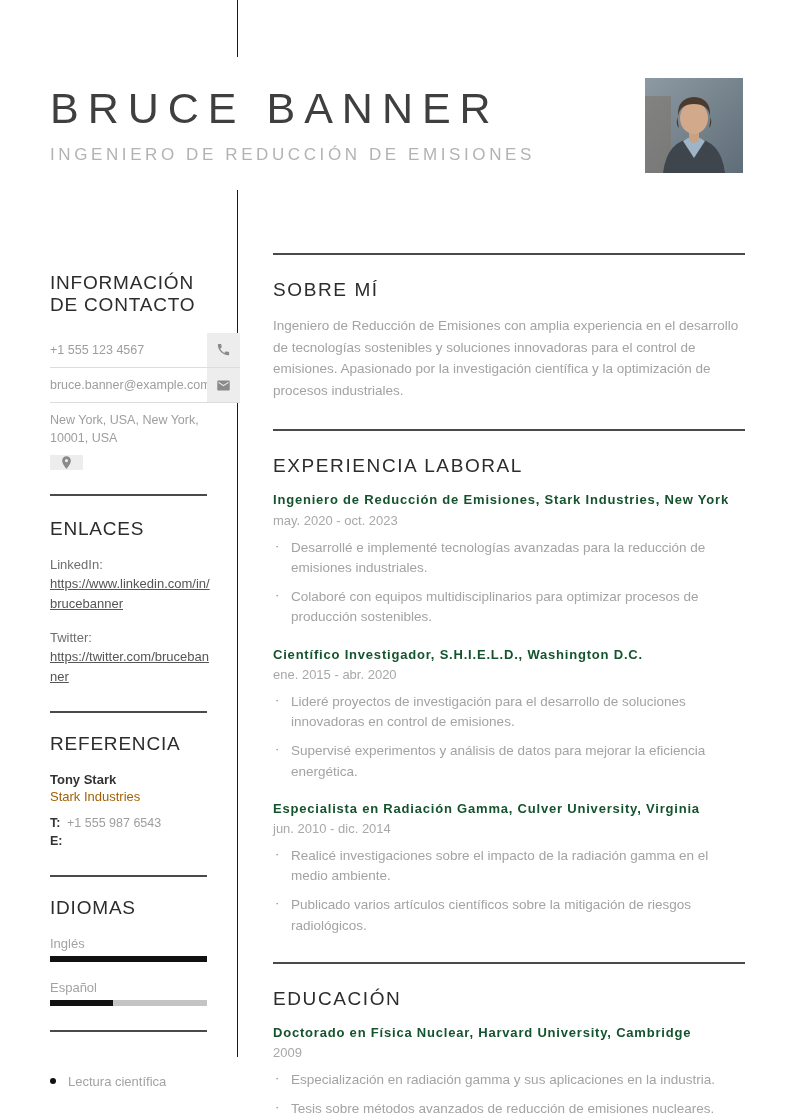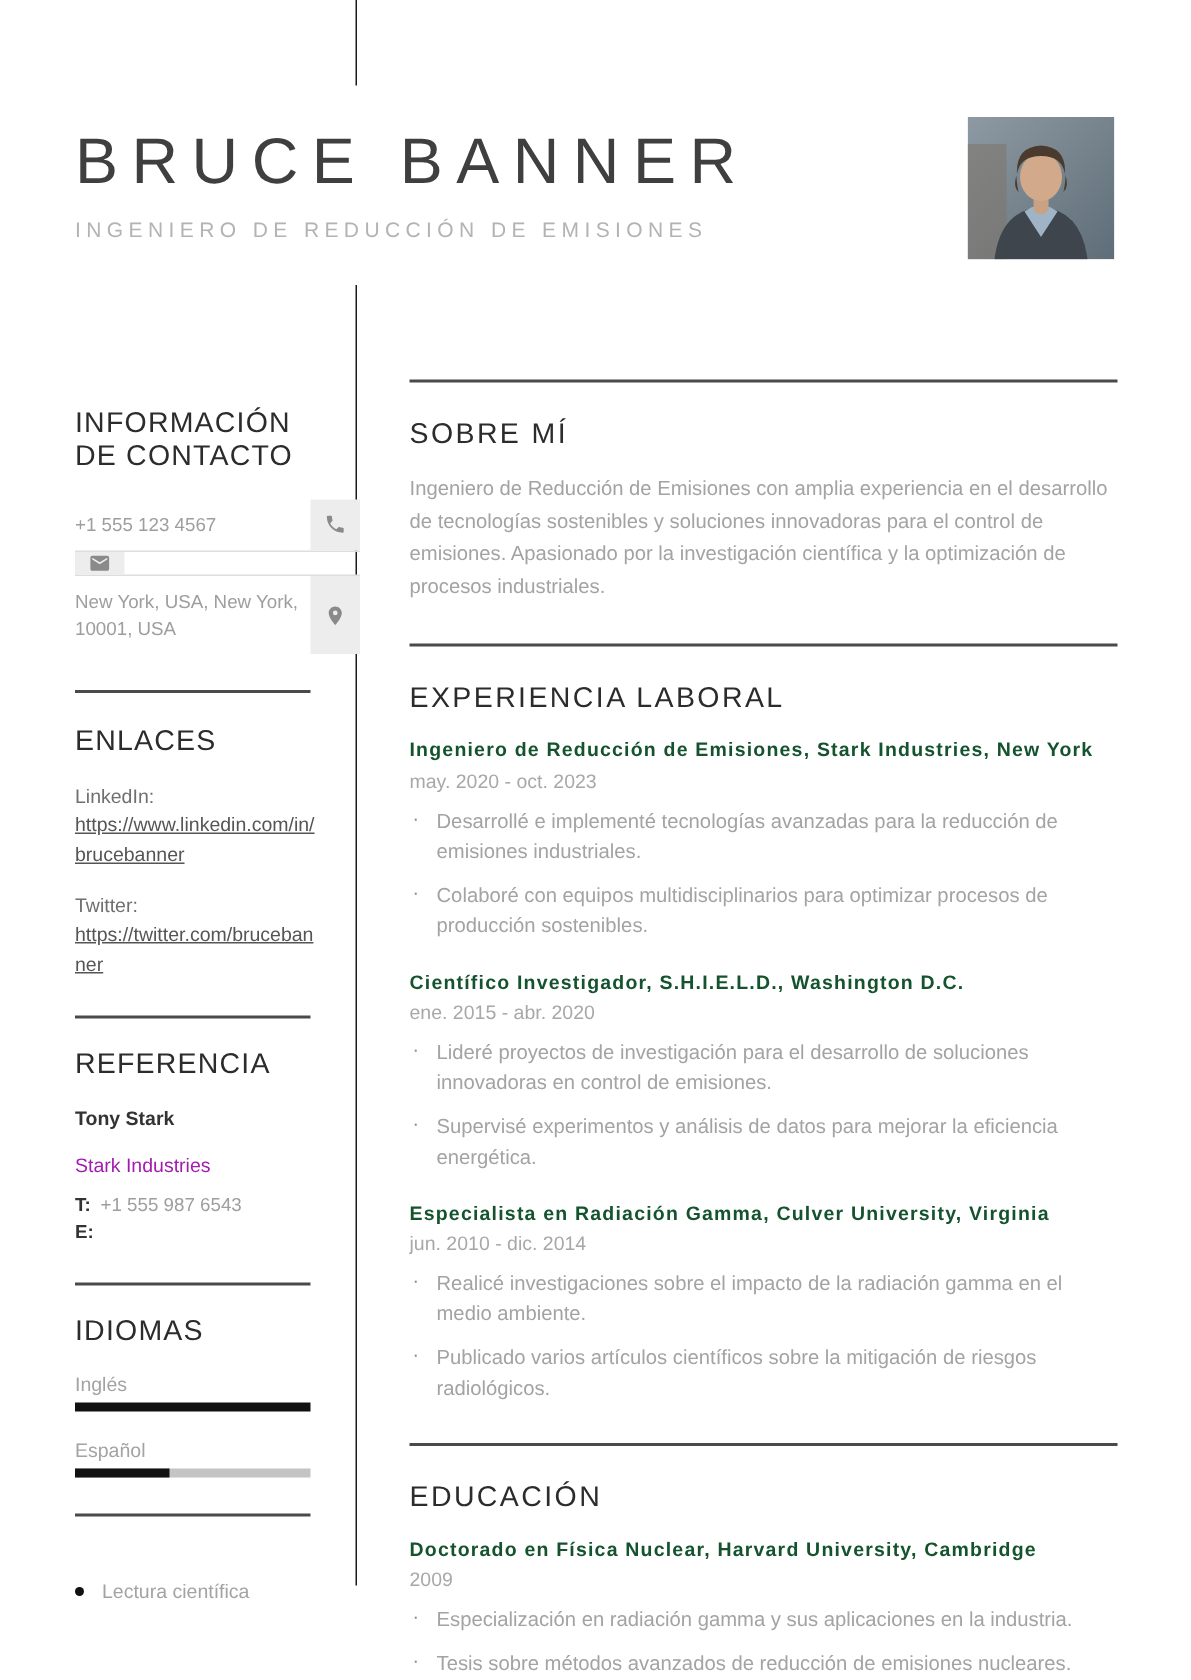--- a/index.html
+++ b/index.html
@@ -9,43 +9,43 @@
     width:794px; height:1120px; position:relative; overflow:hidden;
     color:#3c3c3c;
   }
   .vline { position:absolute; left:237px; width:1px; background:#1b1b1b; }
   .vline-top { top:0; height:57px; }
   .vline-main { top:190px; height:867px; }
 
   
   .header-block { position:absolute; left:50px; top:84px; }
   .name { font-size:43px; letter-spacing:9px; color:#3f3f3f; font-weight:400; white-space:nowrap; }
-  .job-title { margin-top:12px; font-size:14px; letter-spacing:3.6px; color:#b3b3b3; font-weight:400; }
+  .job-title { margin-top:12px; font-size:17px; letter-spacing:3.6px; color:#b3b3b3; font-weight:400; }
   .photo { position:absolute; left:645px; top:78px; width:98px; height:95px; overflow:hidden; }
 
   
   .sidebar { position:absolute; left:50px; top:272px; width:190px; }
   .side-heading { font-size:19px; letter-spacing:0.8px; color:#2c2c2c; font-weight:500; line-height:1.18; width:170px; }
   .side-rule { border:none; border-top:2px solid #4a4a4a; width:157px; margin:24px 0 0 0; }
 
   .contact-rows { margin-top:16px; }
   .contact-row { display:flex; align-items:stretch; border-bottom:1px solid #ddd; }
-  .contact-row:last-child { border-bottom:none; }
+  .contact-row:last-child { border-bottom:none;flex-direction:column; }
   .contact-value { flex:1; font-size:12.5px; color:#9e9e9e; padding:8px 6px 8px 0; line-height:1.45; width:157px; }
   .icon-cell { width:33px; background:#ededed; display:flex; align-items:center; justify-content:center; }
   .icon-cell svg { width:15px; height:15px; fill:#8a8a8a; }
 
   .links-block { margin-top:22px; }
   .link-item { margin-bottom:16px; }
   .link-label { font-size:13px; color:#6f6f6f; margin-bottom:2px; }
   .link-url { font-size:13px; color:#555; text-decoration:underline; word-break:break-all; line-height:1.55; display:block; width:160px; }
 
   .ref-block { margin-top:20px; }
   .ref-name { font-size:13px; font-weight:700; color:#333; }
-  .ref-company { font-size:13px; color:#a21caf; margin-top:16px; margin-bottom:10px; }
+  .ref-company { font-size:13px; color:#a16207; margin-top:2px; margin-bottom:10px; }
   .ref-line { display:flex; font-size:12.5px; line-height:1.5; }
   .ref-label { font-weight:700; color:#333; width:17px; flex:none; }
   .ref-value { color:#9e9e9e; word-break:break-all; width:140px; }
 
   .lang-block { margin-top:20px; }
   .meter-item { margin-bottom:18px; }
   .meter-label { font-size:13px; color:#a3a3a3; margin-bottom:5px; }
   .meter-track { width:157px; height:6px; background:#c4c4c4; }
   .meter-fill { height:6px; background:#111; }
 
@@ -108,20 +108,21 @@
   <div class="contact-rows">
     <div class="contact-row">
       <div class="contact-value">+1 555 123 4567</div>
       <div class="icon-cell">
         <svg viewBox="0 0 24 24">
             <path d="M6.6 10.8c1.4 2.8 3.8 5.1 6.6 6.6l2.2-2.2c.3-.3.7-.4 1-.2 1.1.4 2.3.6 3.6.6.6 0 1 .4 1 1V20c0 .6-.4 1-1 1C10.6 21 3 13.4 3 4c0-.6.4-1 1-1h3.5c.6 0 1 .4 1 1 0 1.2.2 2.4.6 3.6.1.3 0 .7-.2 1l-2.3 2.2z"></path>
           </svg>
       </div>
     </div>
     <div class="contact-row">
+      <div class="contact-value">bruce.banner@example.com</div>
       <div class="icon-cell">
         <svg viewBox="0 0 24 24">
             <path d="M20 4H4c-1.1 0-2 .9-2 2v12c0 1.1.9 2 2 2h16c1.1 0 2-.9 2-2V6c0-1.1-.9-2-2-2zm0 4-8 5-8-5V6l8 5 8-5v2z"></path>
           </svg>
       </div>
     </div>
     <div class="contact-row">
       <div class="contact-value">New York, USA, New York, 10001, USA</div>
       <div class="icon-cell">
         <svg viewBox="0 0 24 24">

